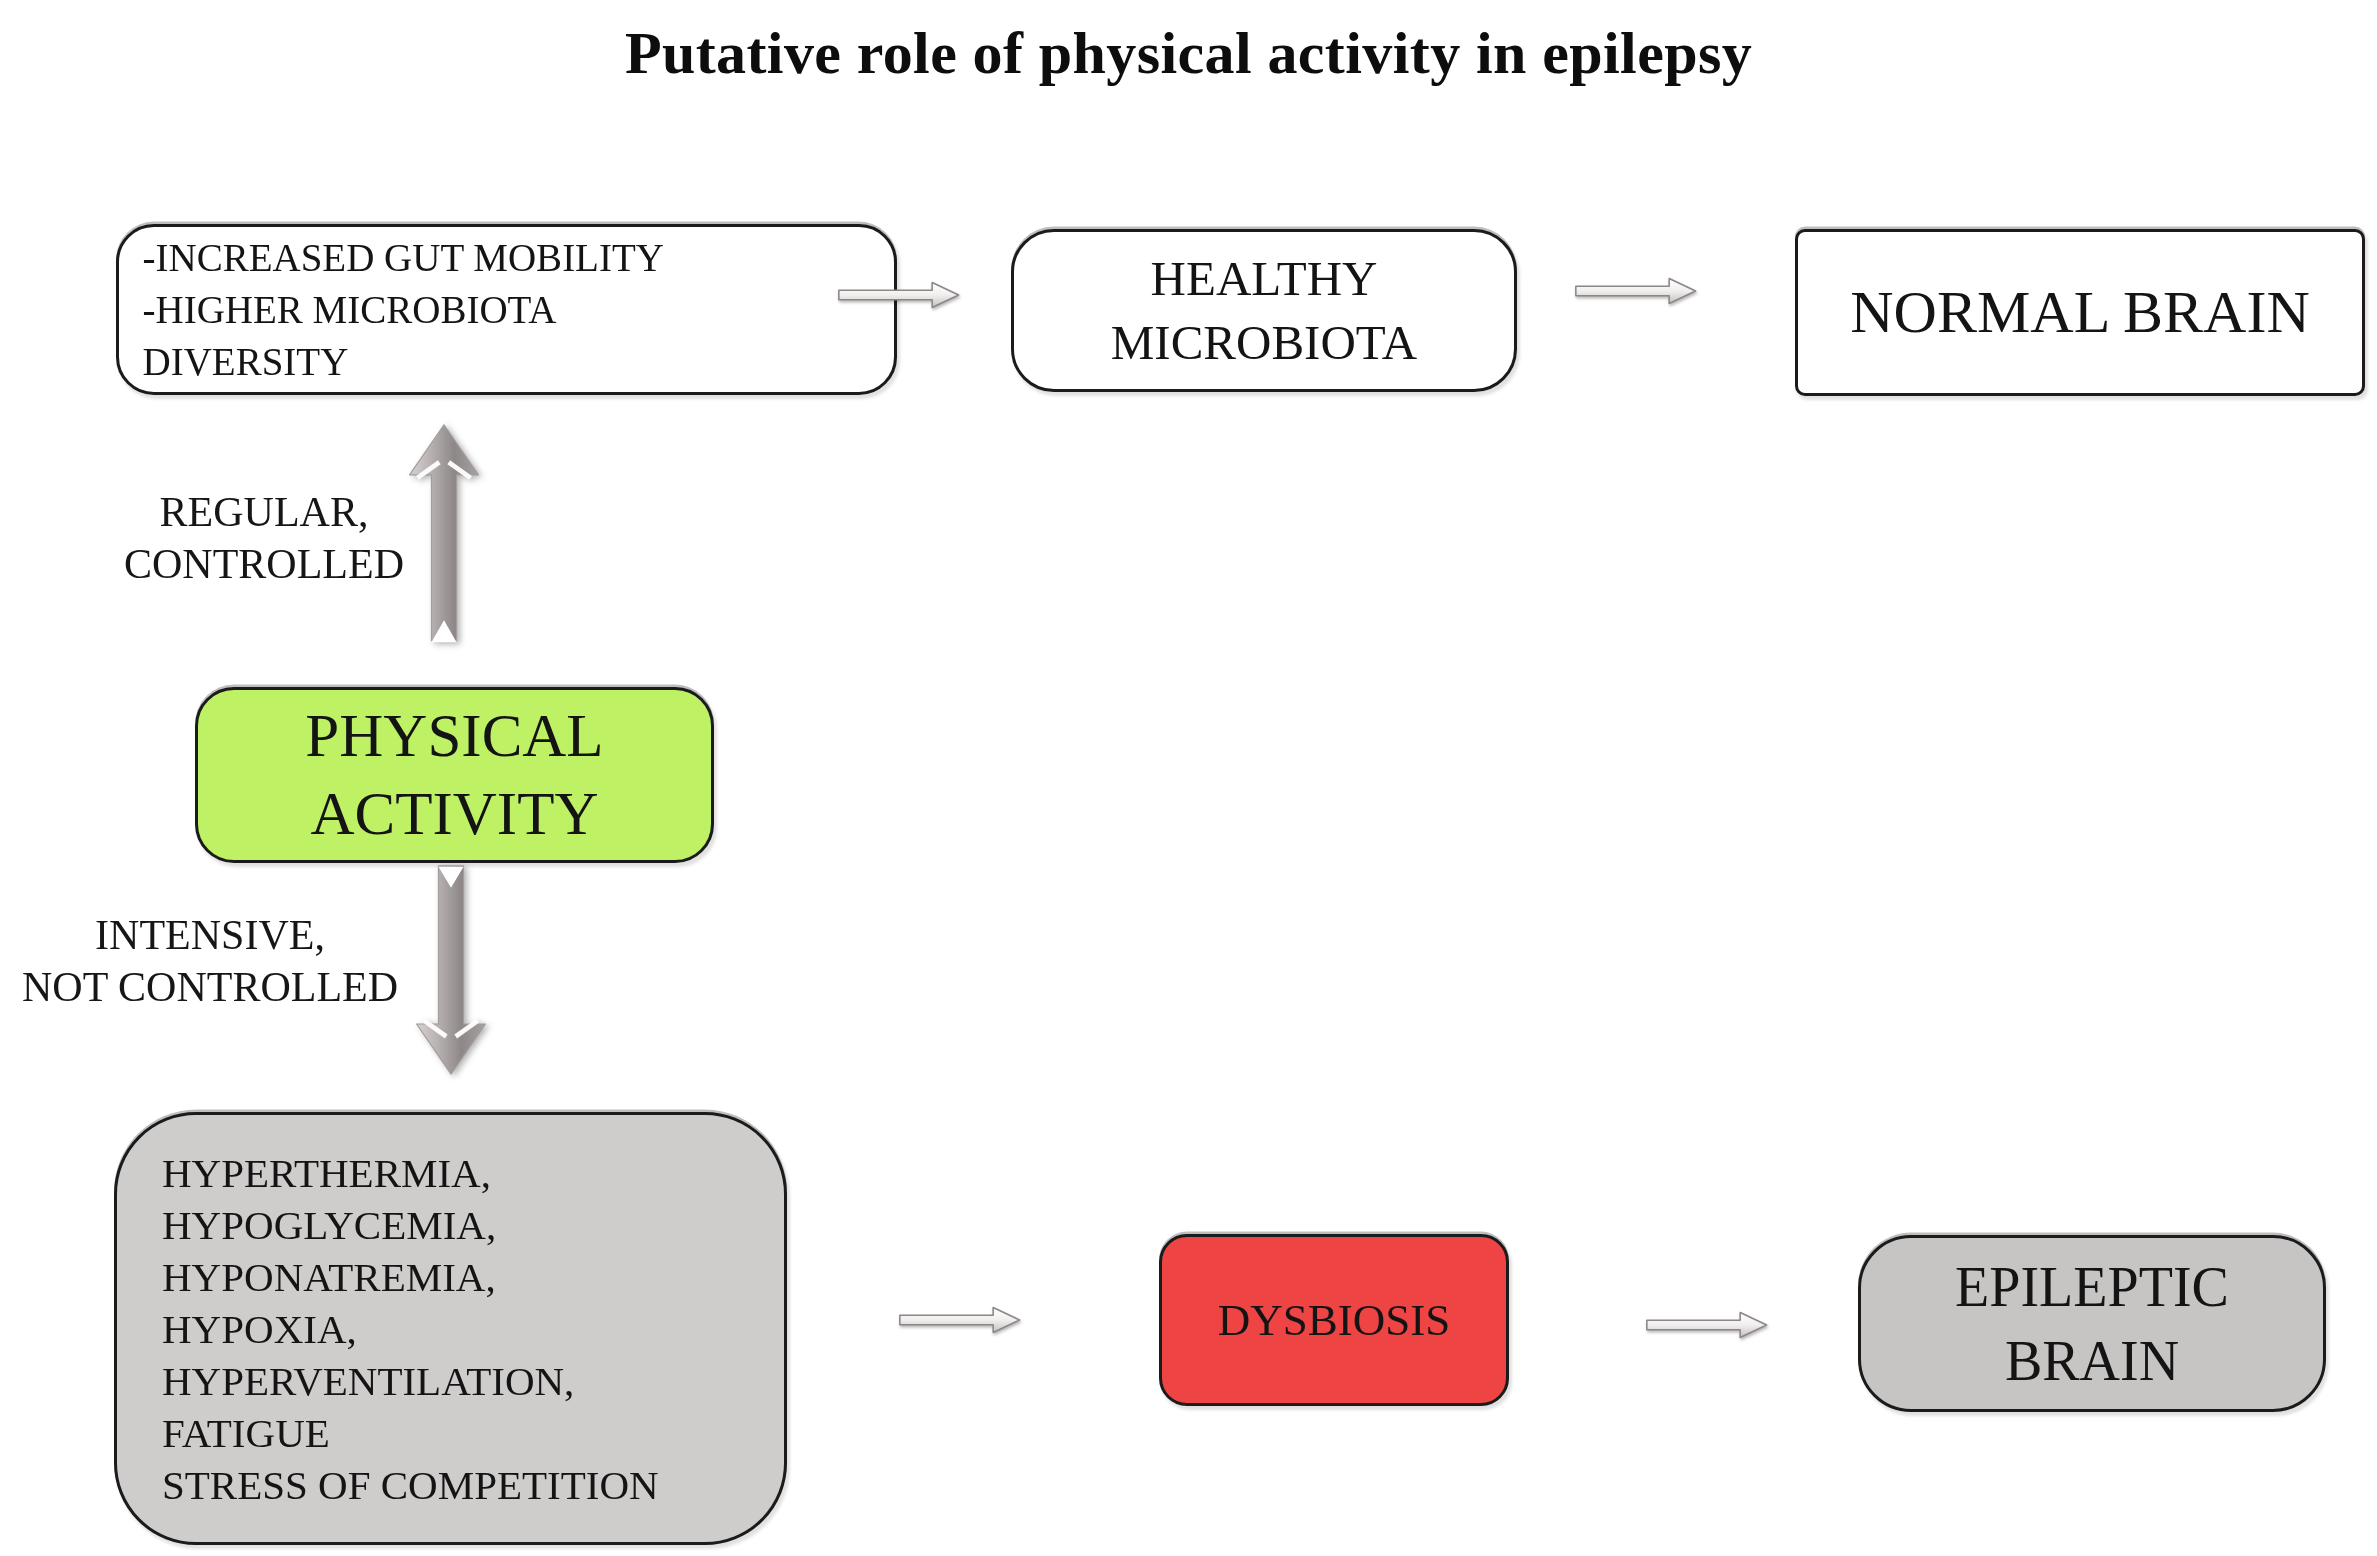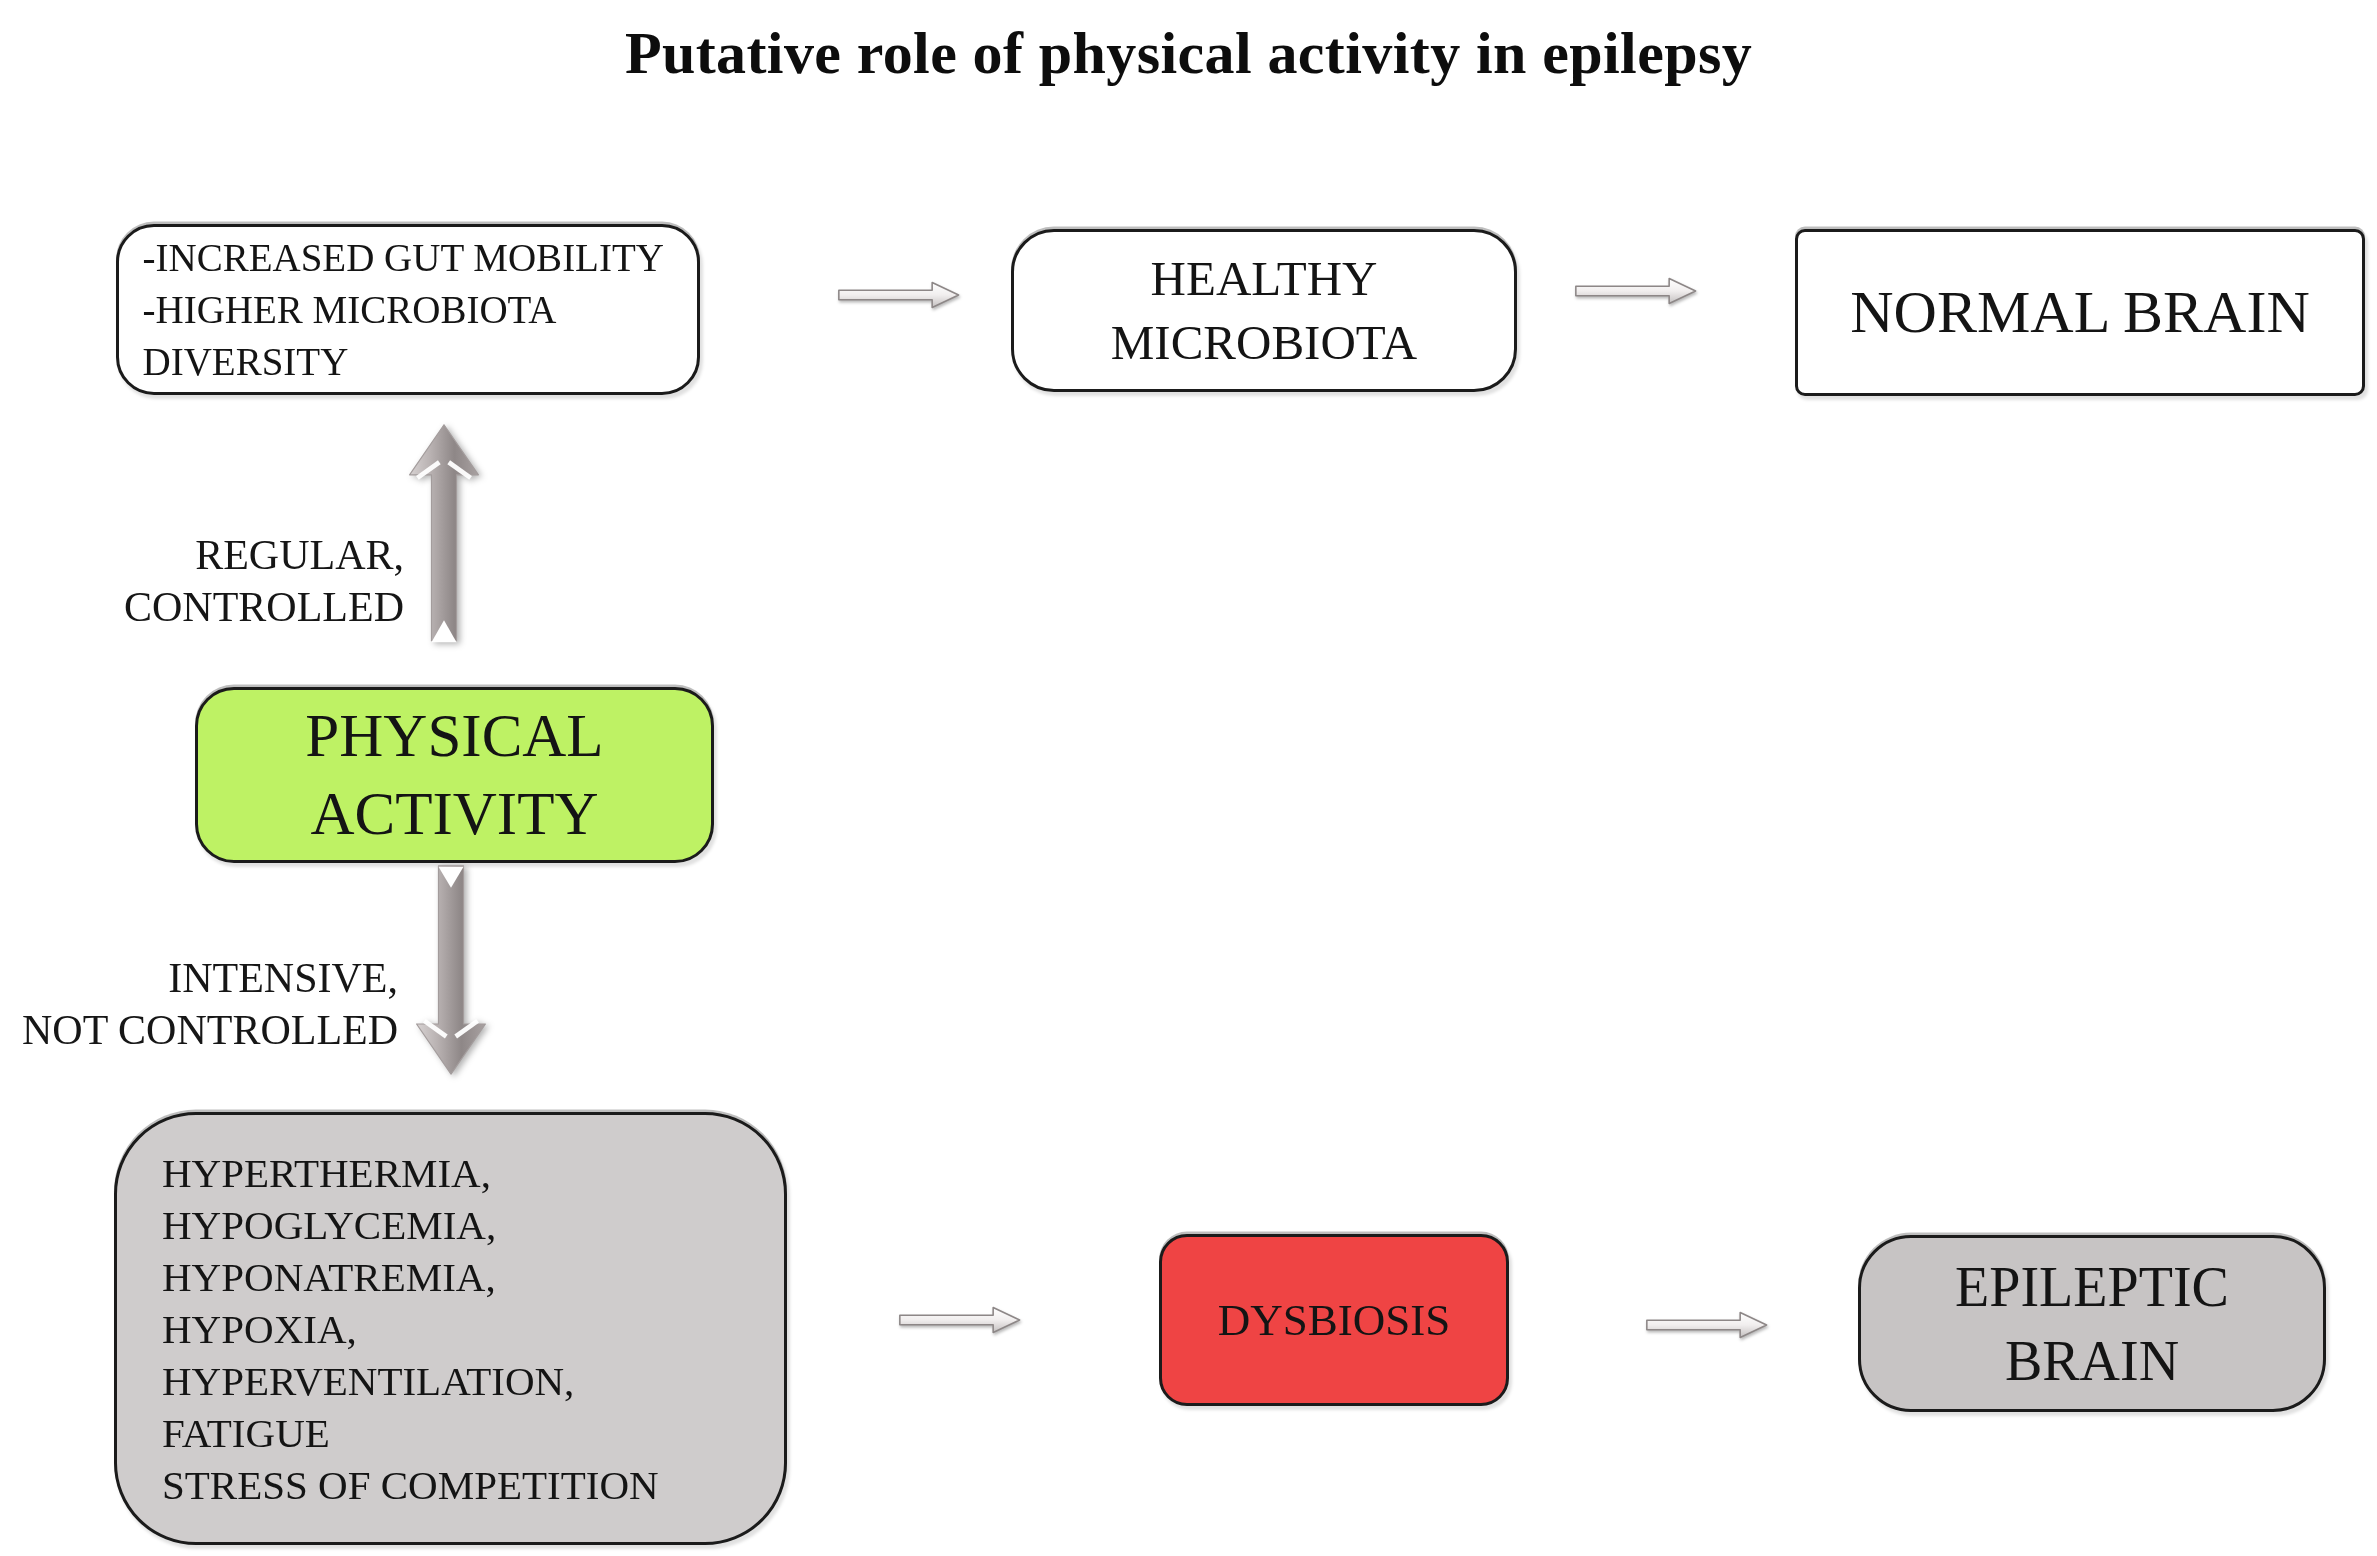--- a/index.html
+++ b/index.html
@@ -39,21 +39,21 @@
     justify-content: center;
     align-items: center;
     text-align: center;
     border: 3.1px solid #1b1b1b;
     background: #ffffff;
     box-shadow: 0 -2.4px 0 rgba(70,70,70,0.35), 2.4px 3.1px 3.1px rgba(0,0,0,0.12);
   }
   .box .line { display: block; }
 
   #box-gut {
-    left: 116px; top: 224px; width: 584px; height: 171px;
+    left: 116px; top: 224px; width: 781px; height: 171px;
     border-radius: 38px;
     align-items: flex-start;
     text-align: left;
     padding-left: 23.5px;
     font-size: 39px;
     line-height: 52px;
   }
   #box-healthy {
     left: 1011px; top: 229px; width: 506px; height: 163px;
     border-radius: 43px;
@@ -98,23 +98,22 @@
     font-size: 56px;
     line-height: 74px;
   }
 
   
   .edge-label {
     position: absolute;
     font-size: 42px;
     line-height: 52px;
     color: #161616;
-    text-align: right;
+    text-align: center;
     white-space: nowrap;
-    margin-top: 43px;
   }
   #label-regular   { left: 124px; top: 486px; }
   #label-intensive { left: 22px;  top: 909px; font-size: 42px; }
 
   
   .arrow { position: absolute; }
   .h-arrow { filter: drop-shadow(1.6px 2.4px 1.6px rgba(0,0,0,0.28)); }
   .v-arrow { filter: drop-shadow(3.9px 2.4px 3.1px rgba(0,0,0,0.30)); }
 
   #arrow-gut-healthy      { left: 837px; top: 281px;  width: 125px; height: 28px; }

